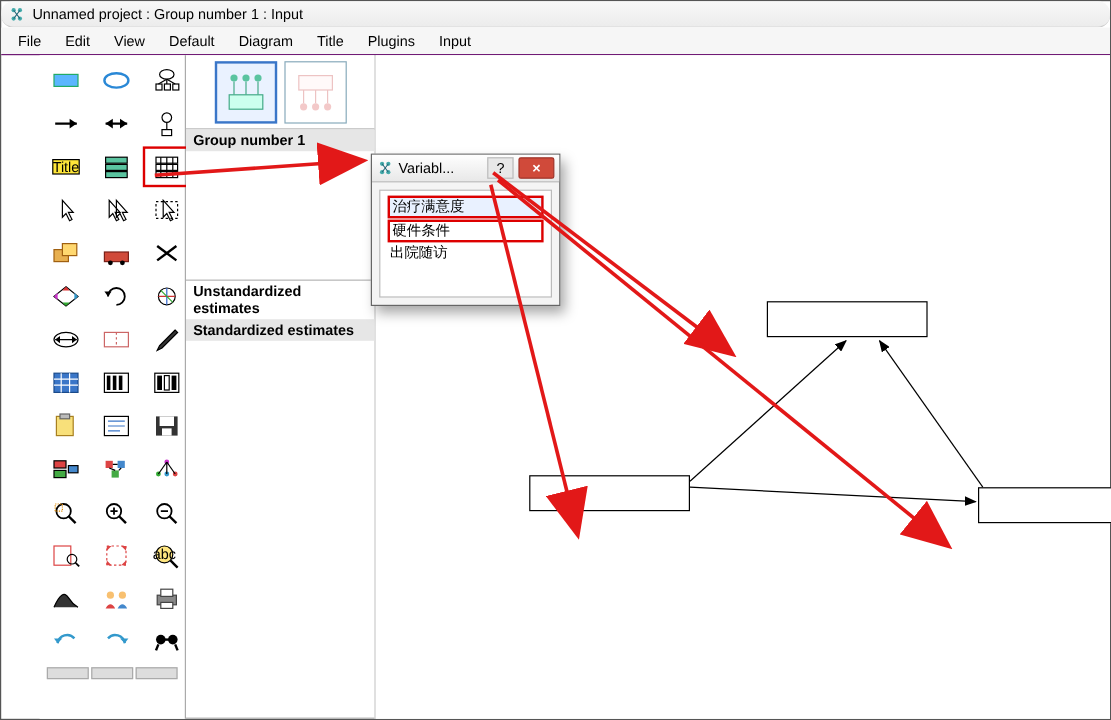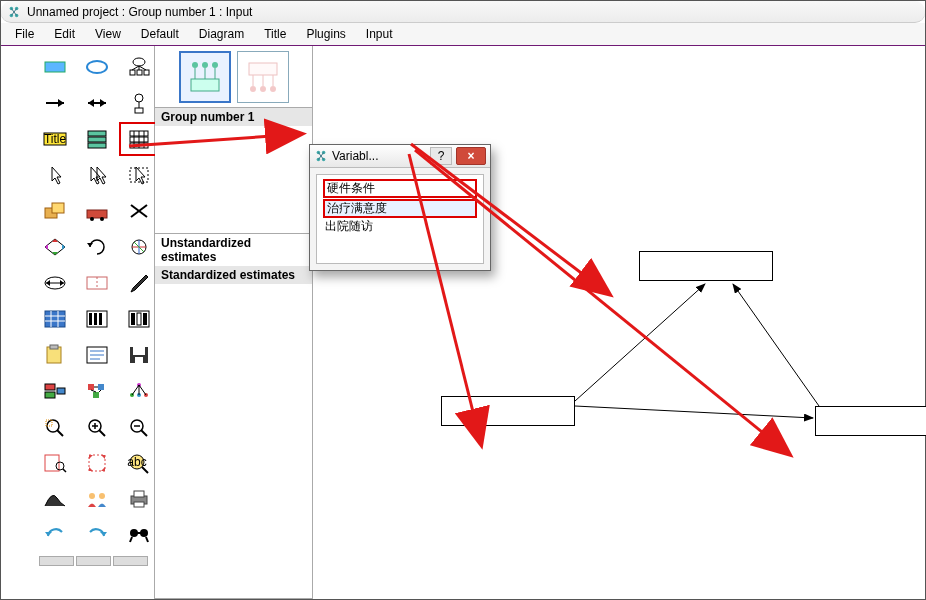--- a/index.html
+++ b/index.html
@@ -19,21 +19,21 @@
   .tool-scrolls div { flex:1; height:10px; background:#ddd; border:1px solid #aaa; }
   .mid-panel { width: 158px; border-right: 1px solid #aaa; display:flex; flex-direction:column;font-weight:bold; }
   .mid-preview { height: 62px; border-bottom: 1px solid #aaa; display:flex; align-items:center; justify-content:center; gap:6px; padding:4px; background:#fff; }
   .preview-card { width:52px; height:52px; border:1px solid #8ab; display:flex; align-items:center; justify-content:center; }
   .preview-card.active { border:2px solid #3a76c8; background:#eaf2ff; }
   .mid-list { border-bottom:1px solid #aaa; background:#fff; min-height:120px; }
   .mid-list-item { padding:2px 6px; }
   .mid-list-item.sel { background:#e6e6e6; }
   .canvas { flex:1; position:relative; background:#fff; }
   .diag-rect { position:absolute; border:1px solid #000; background:#fff; }
-  .variables-dialog { position:absolute; left:308px; top:98px; width:182px; border:1px solid #666; background:#f4f4f4; box-shadow:4px 6px 10px rgba(0,0,0,0.35); z-index:5; }
+  .variables-dialog { position:absolute; left:308px; top:82px; width:158px; border:1px solid #666; background:#f4f4f4; box-shadow:4px 6px 10px rgba(0,0,0,0.35); z-index:5; }
   .vd-title { display:flex; align-items:center; padding:2px 4px; background:linear-gradient(#fefefe,#e8e8e8); border-bottom:1px solid #bbb; }
   .vd-title svg.appicon { width:14px; height:14px; margin-right:4px; }
   .vd-help { width:22px; height:18px; background:#e8e8e8; border:1px solid #bbb; display:flex; align-items:center; justify-content:center; margin-left:auto; }
   .vd-close { width:30px; height:18px; background:#d04a3a; border:1px solid #a0342a; border-radius:2px; margin-left:4px; display:flex; align-items:center; justify-content:center; color:#fff; font-weight:bold; }
   .vd-body { background:#fff; margin:6px; border:1px solid #bbb; padding:4px 6px 28px 6px; }
   .vd-row { border:2px solid #d00; margin-bottom:1px; padding:0 2px; line-height:15px; }
   .vd-row.nohl { border:none; }
   .vd-row.sel { background:#e9f1ff; }
   .red-arrow { position:absolute; pointer-events:none; z-index:6; }
   .red-arrow line { stroke:#e21818; stroke-width:3; }
@@ -453,22 +453,22 @@
             <circle cx="11" cy="4" r="2" fill="#4aa"></circle>
             <circle cx="5" cy="12" r="2" fill="#4aa"></circle>
             <circle cx="11" cy="12" r="2" fill="#4aa"></circle>
             <path d="M5 4 L11 12 M11 4 L5 12" stroke="#267"></path>
           </svg>
         <span>Variabl...</span>
         <div class="vd-help">?</div>
         <div class="vd-close">×</div>
       </div>
       <div class="vd-body">
+        <div class="vd-row sel">治疗满意度</div>
         <div class="vd-row">硬件条件</div>
-        <div class="vd-row sel">治疗满意度</div>
         <div class="vd-row nohl">出院随访</div>
       </div>
     </div>
 
     <svg class="red-arrow" style="left:0; top:0; width:100%; height:100%; position:absolute;">
       <defs>
           <marker id="rh" markerWidth="14" markerHeight="12" refX="12" refY="6" orient="auto">
             <polygon points="0,0 14,6 0,12"></polygon>
           </marker>
         </defs>

